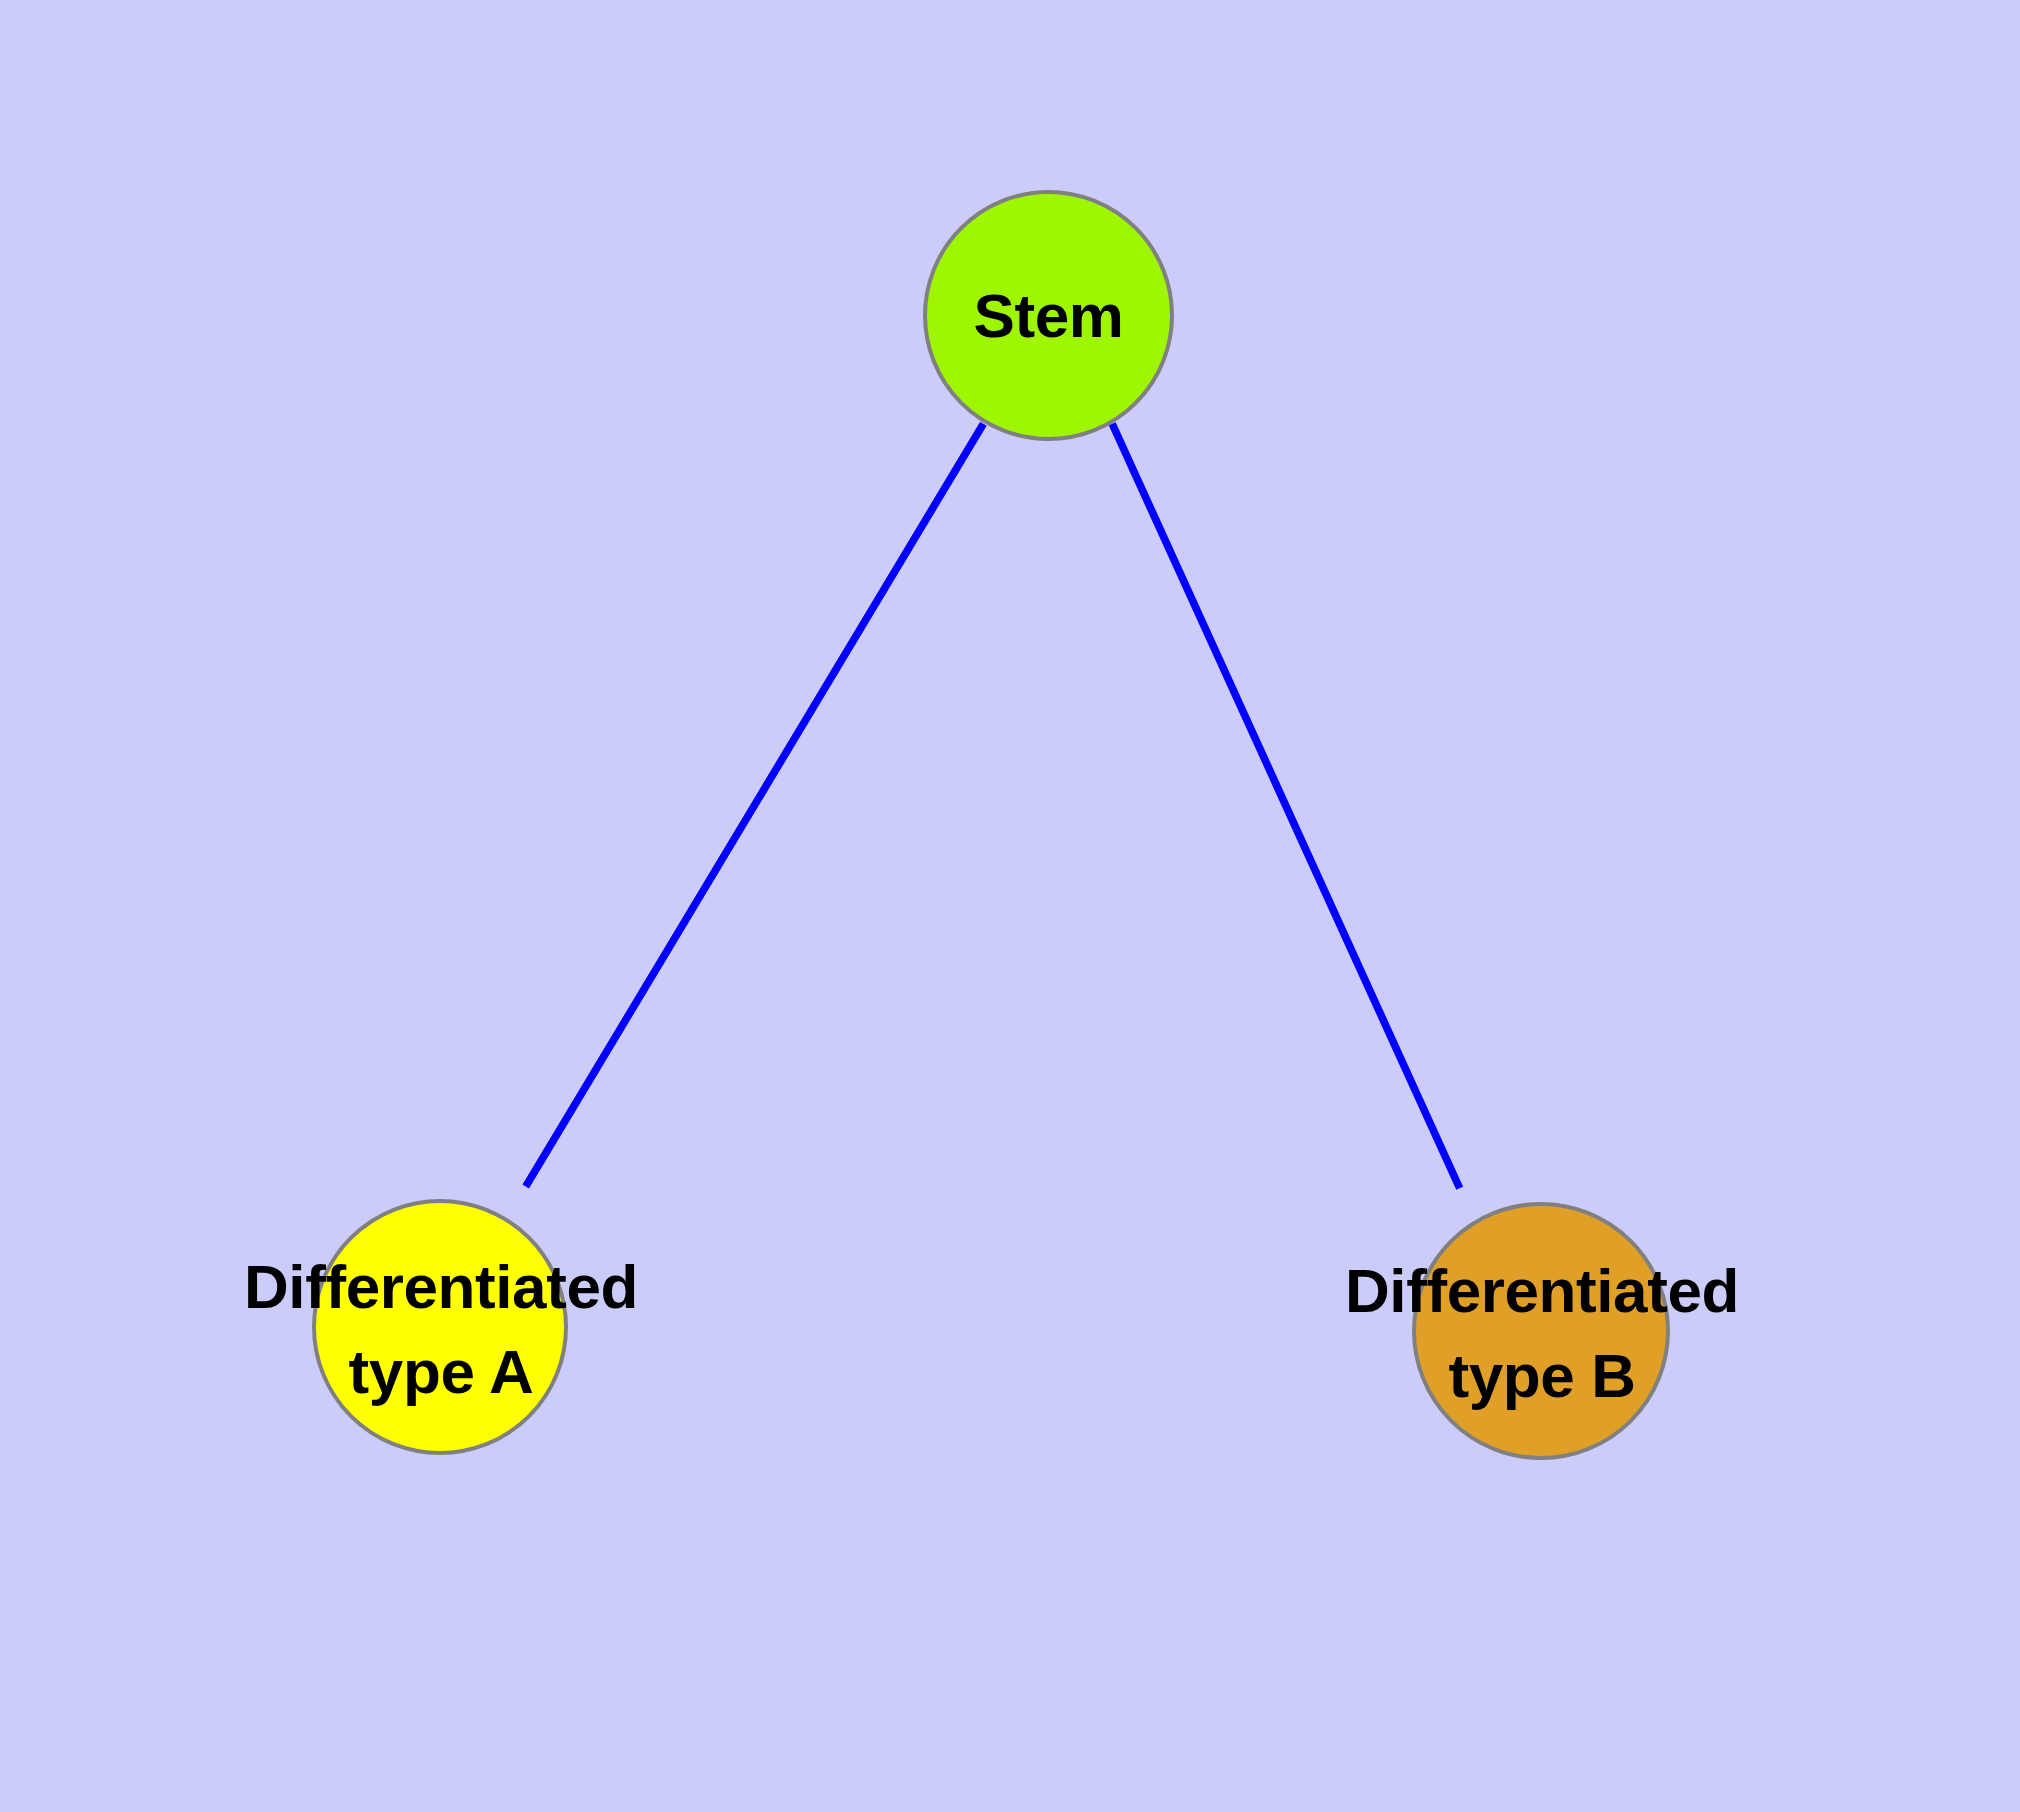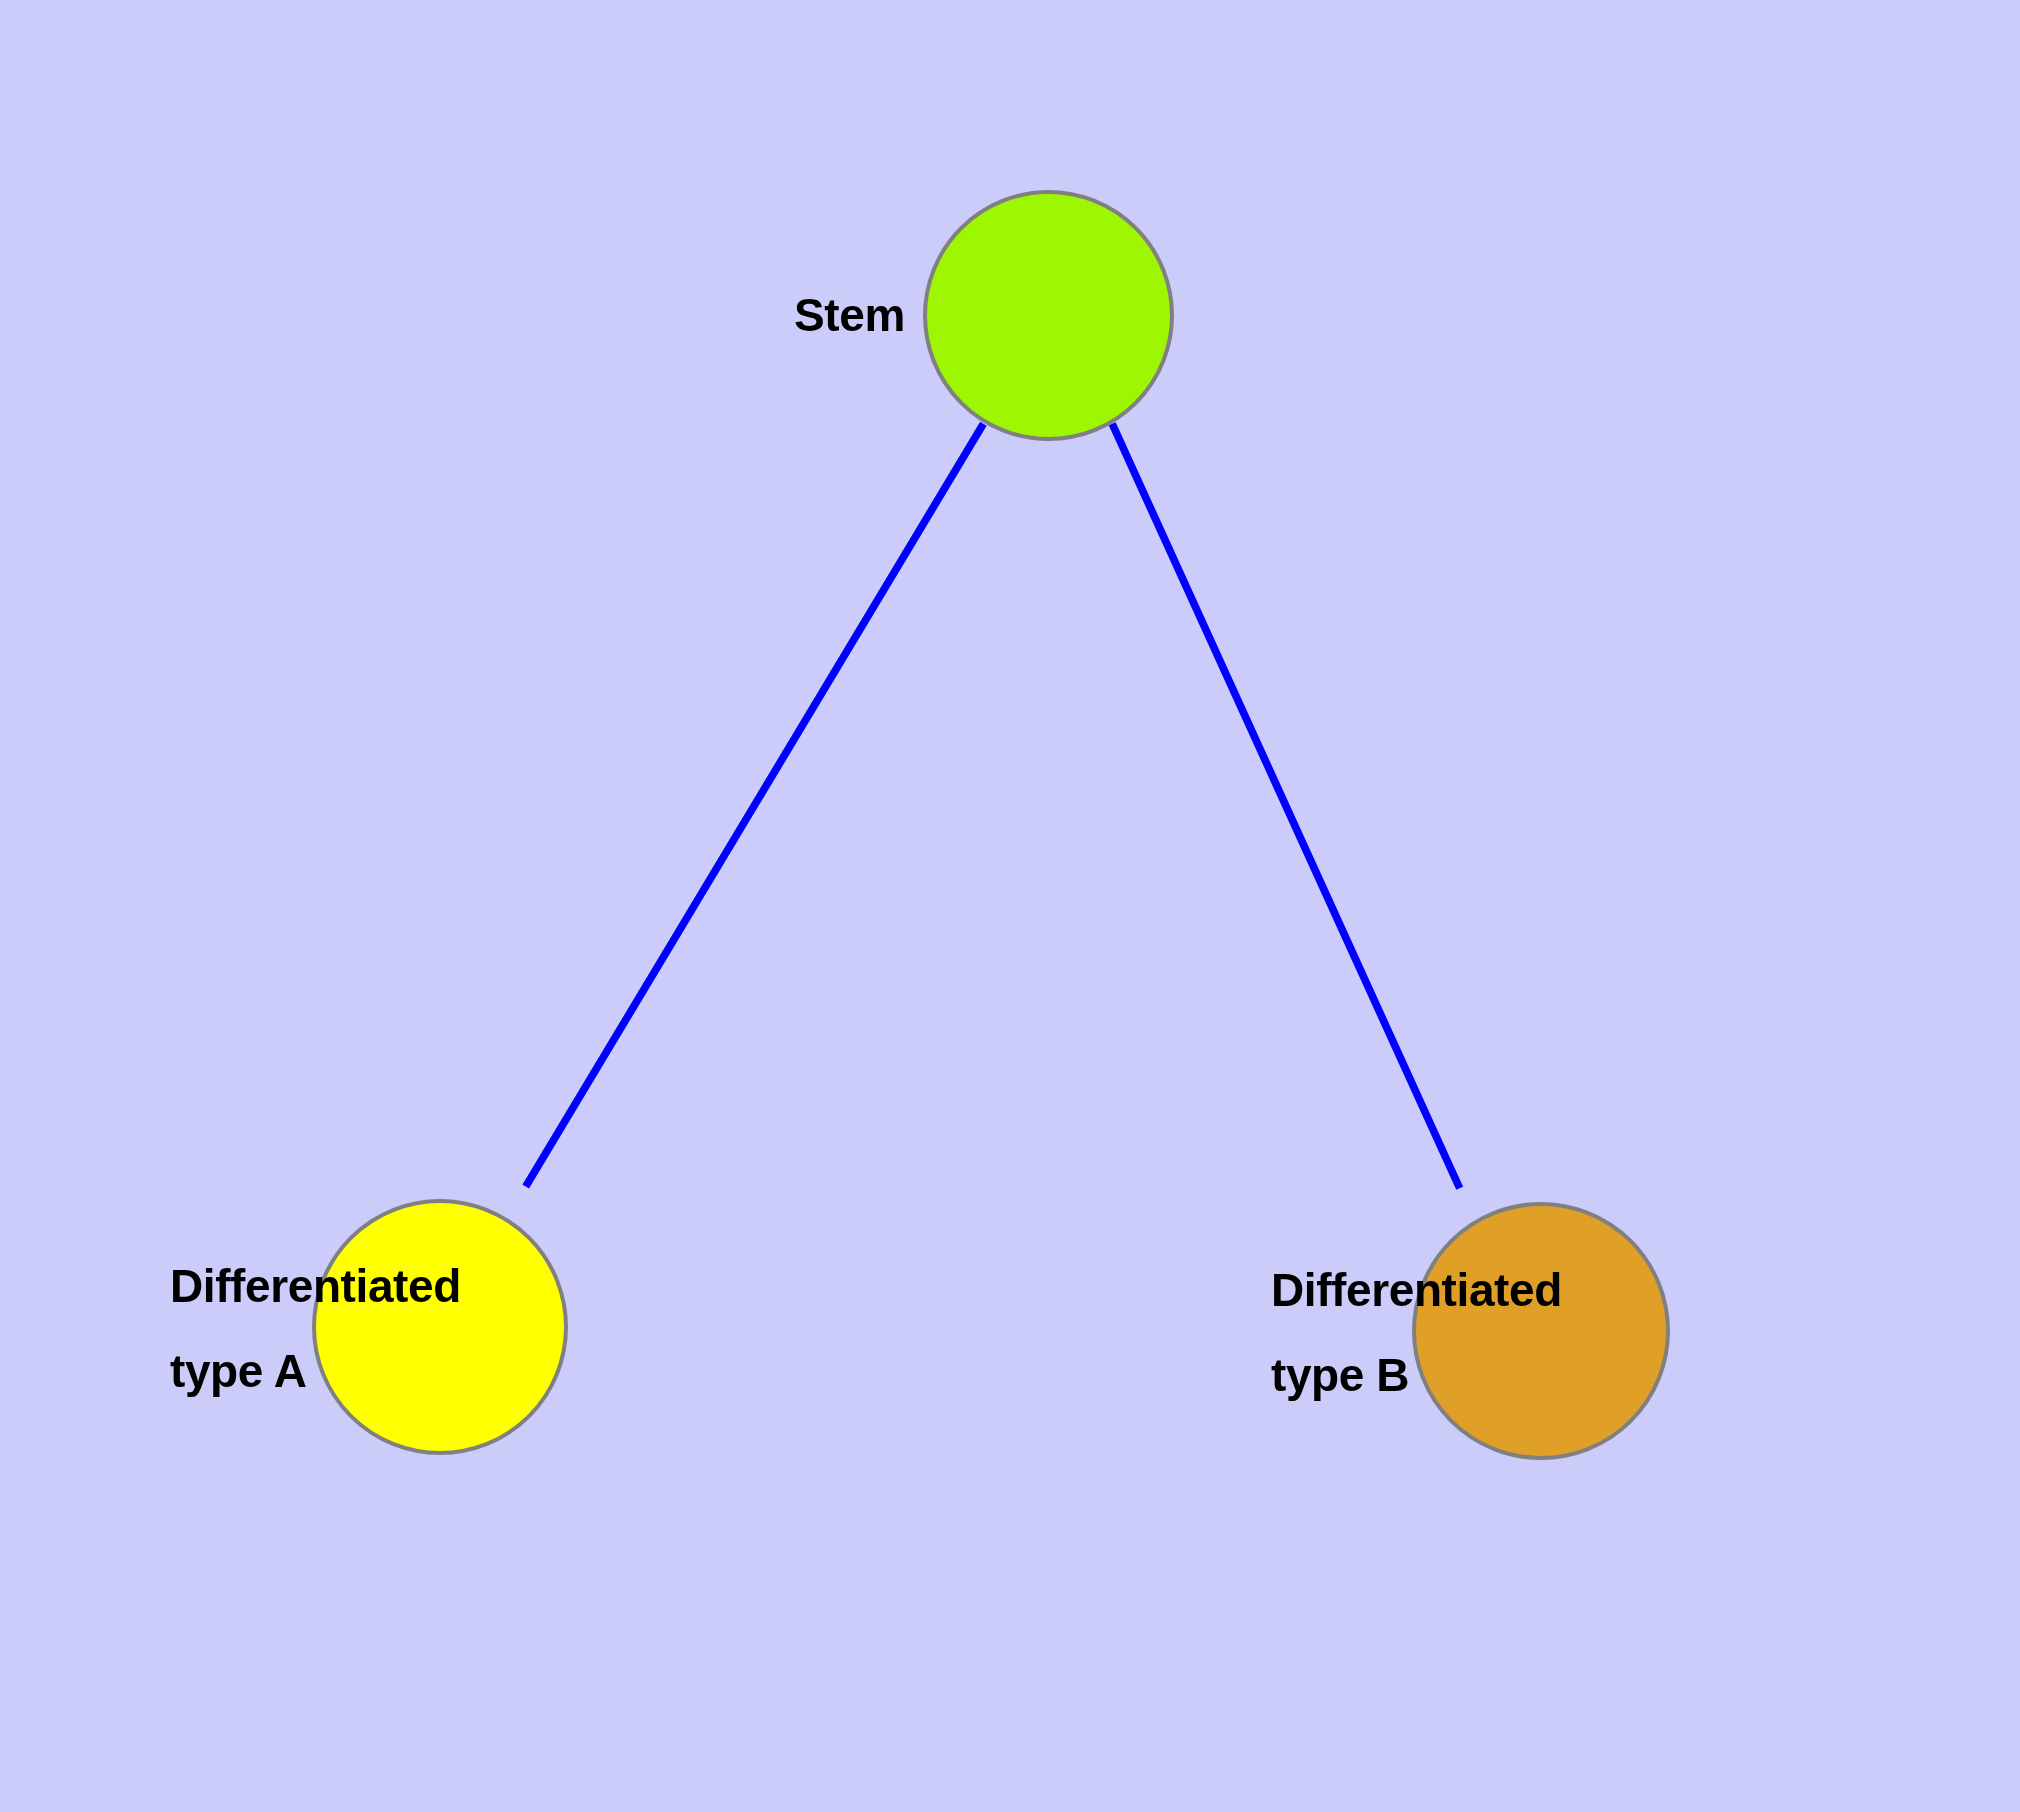--- a/index.html
+++ b/index.html
@@ -48,22 +48,23 @@
     top: 1203px;
     width: 258px;
     height: 258px;
     background: #e0a028;
     border: 4.2px solid #808080;
   }
   .label {
     position: absolute;
     color: #000000;
     font-weight: bold;
-    font-size: 46px;
+    font-size: 62px;
     line-height: 85px;
+    text-align: center;
     white-space: pre-line;
     letter-spacing: -0.4px;
   }
   .label-stem {
     left: 794px;
     top: 273px;
     width: 509px;
   }
   .label-diffa {
     left: 170px;

